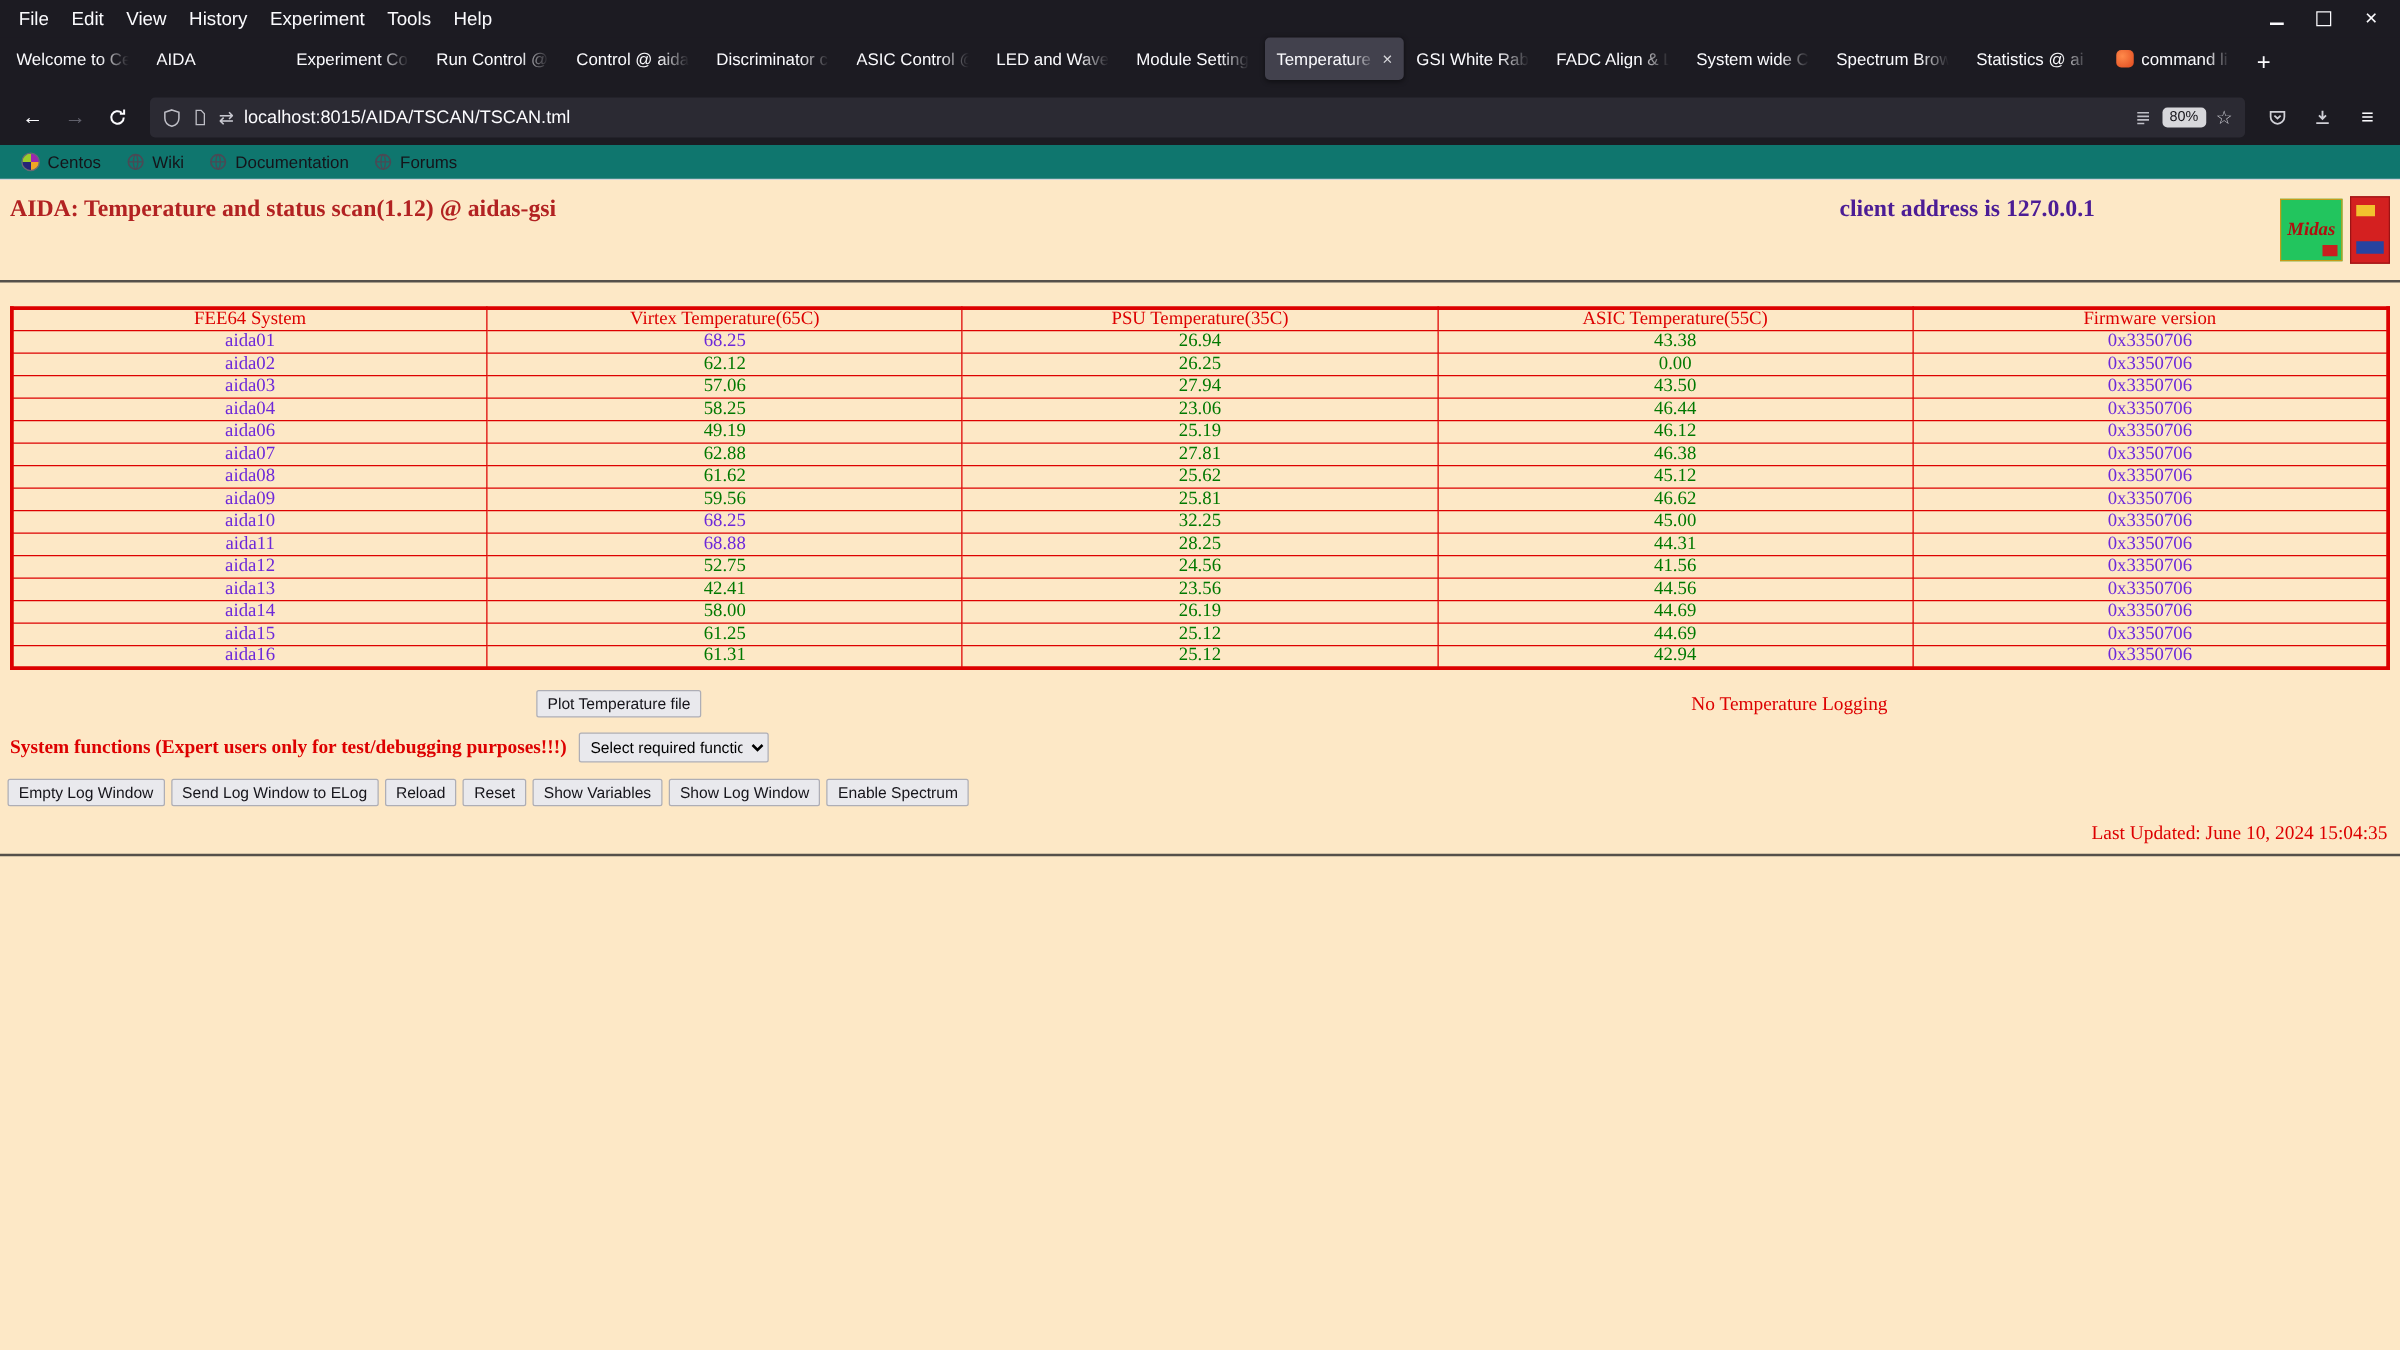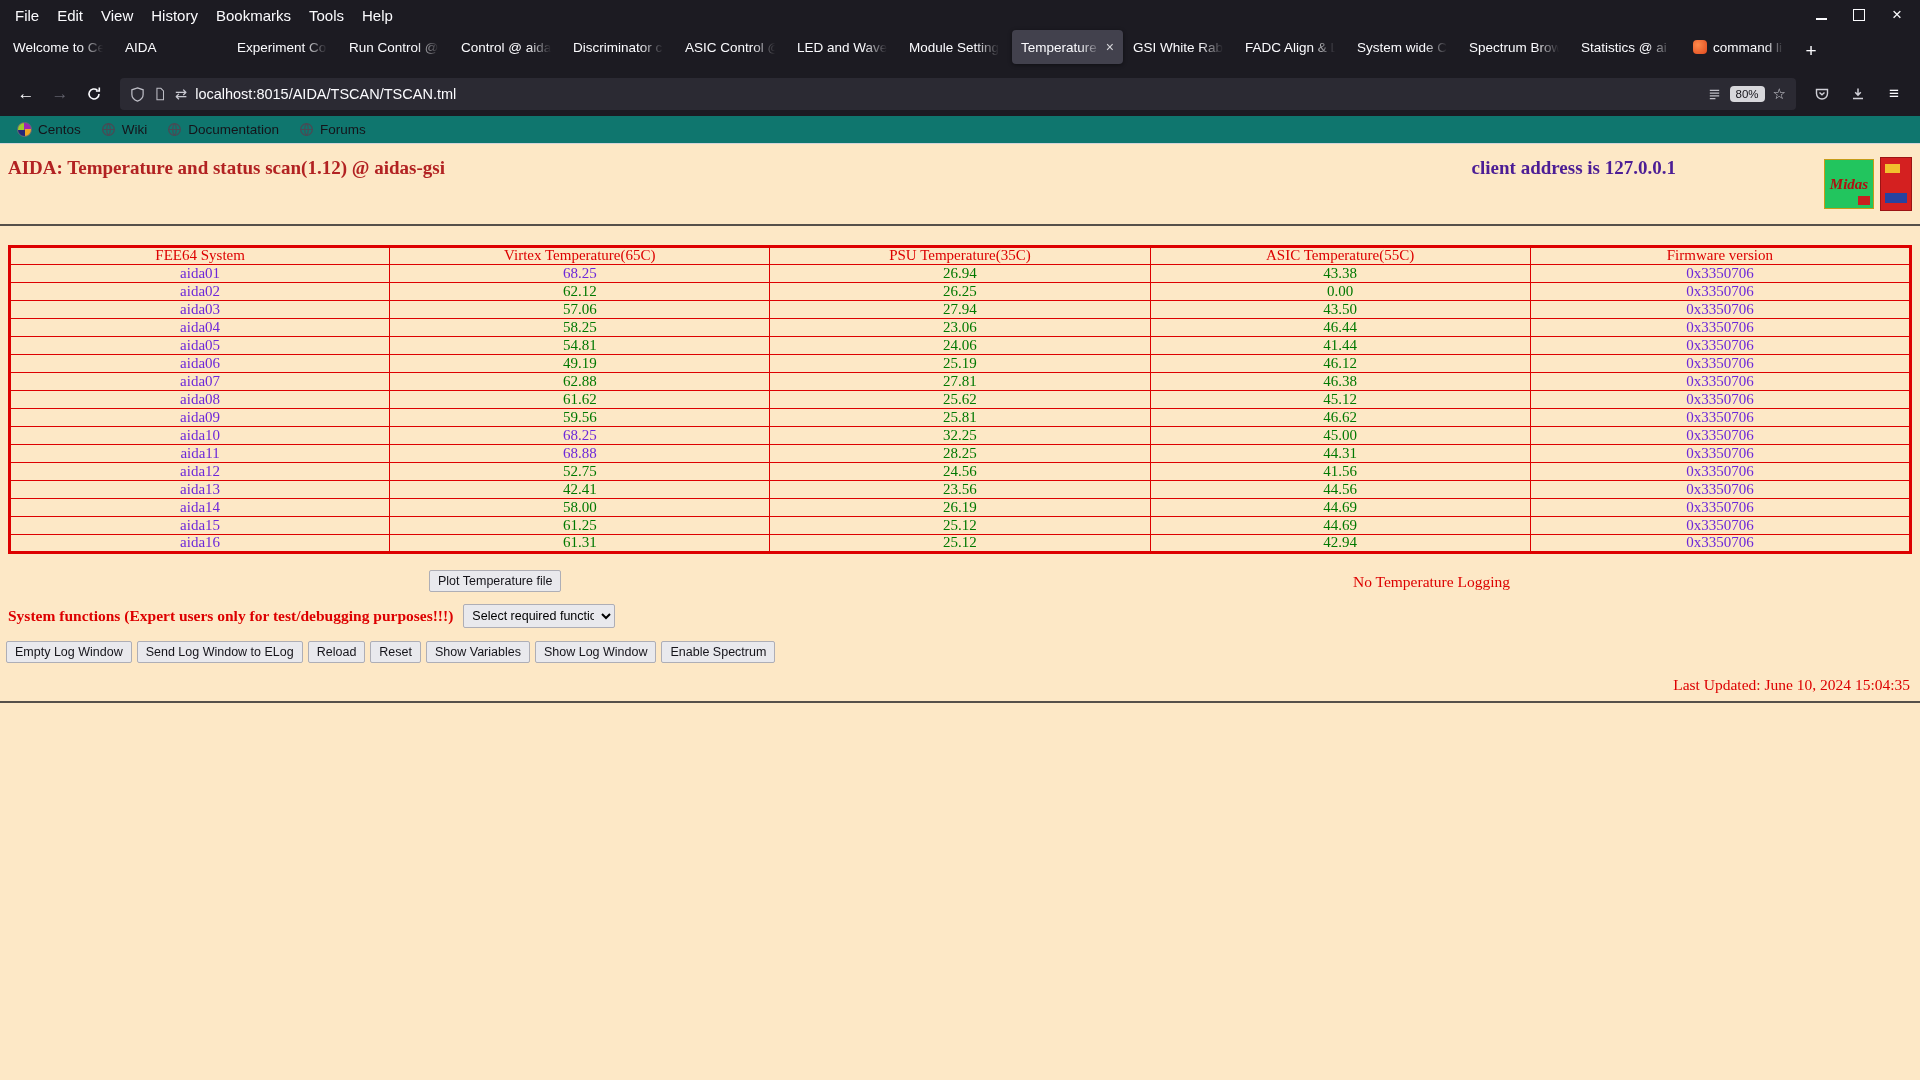--- a/index.html
+++ b/index.html
@@ -91,21 +91,21 @@
 <body>
 
 <div class="chrome">
 
   <div class="menubar">
     <div style="display:flex">
         <span class="menu-item">File</span>
         <span class="menu-item">Edit</span>
         <span class="menu-item">View</span>
         <span class="menu-item">History</span>
-        <span class="menu-item">Bookmarks</span>
+        <span class="menu-item">Experiment</span>
         <span class="menu-item">Tools</span>
         <span class="menu-item">Help</span>
       </div>
     <div class="win-controls">
       <span class="wc wc-min"></span>
       <span class="wc wc-max"></span>
       <span class="wc wc-close">×</span>
     </div>
   </div>
 
@@ -297,27 +297,20 @@
           <td class="red">0x3350706</td>
         </tr>
         <tr>
           <td class="red">aida04</td>
           <td class="green">58.25</td>
           <td class="green">23.06</td>
           <td class="green">46.44</td>
           <td class="red">0x3350706</td>
         </tr>
         <tr>
-          <td class="red">aida05</td>
-          <td class="green">54.81</td>
-          <td class="green">24.06</td>
-          <td class="green">41.44</td>
-          <td class="red">0x3350706</td>
-        </tr>
-        <tr>
           <td class="red">aida06</td>
           <td class="green">49.19</td>
           <td class="green">25.19</td>
           <td class="green">46.12</td>
           <td class="red">0x3350706</td>
         </tr>
         <tr>
           <td class="red">aida07</td>
           <td class="green">62.88</td>
           <td class="green">27.81</td>

